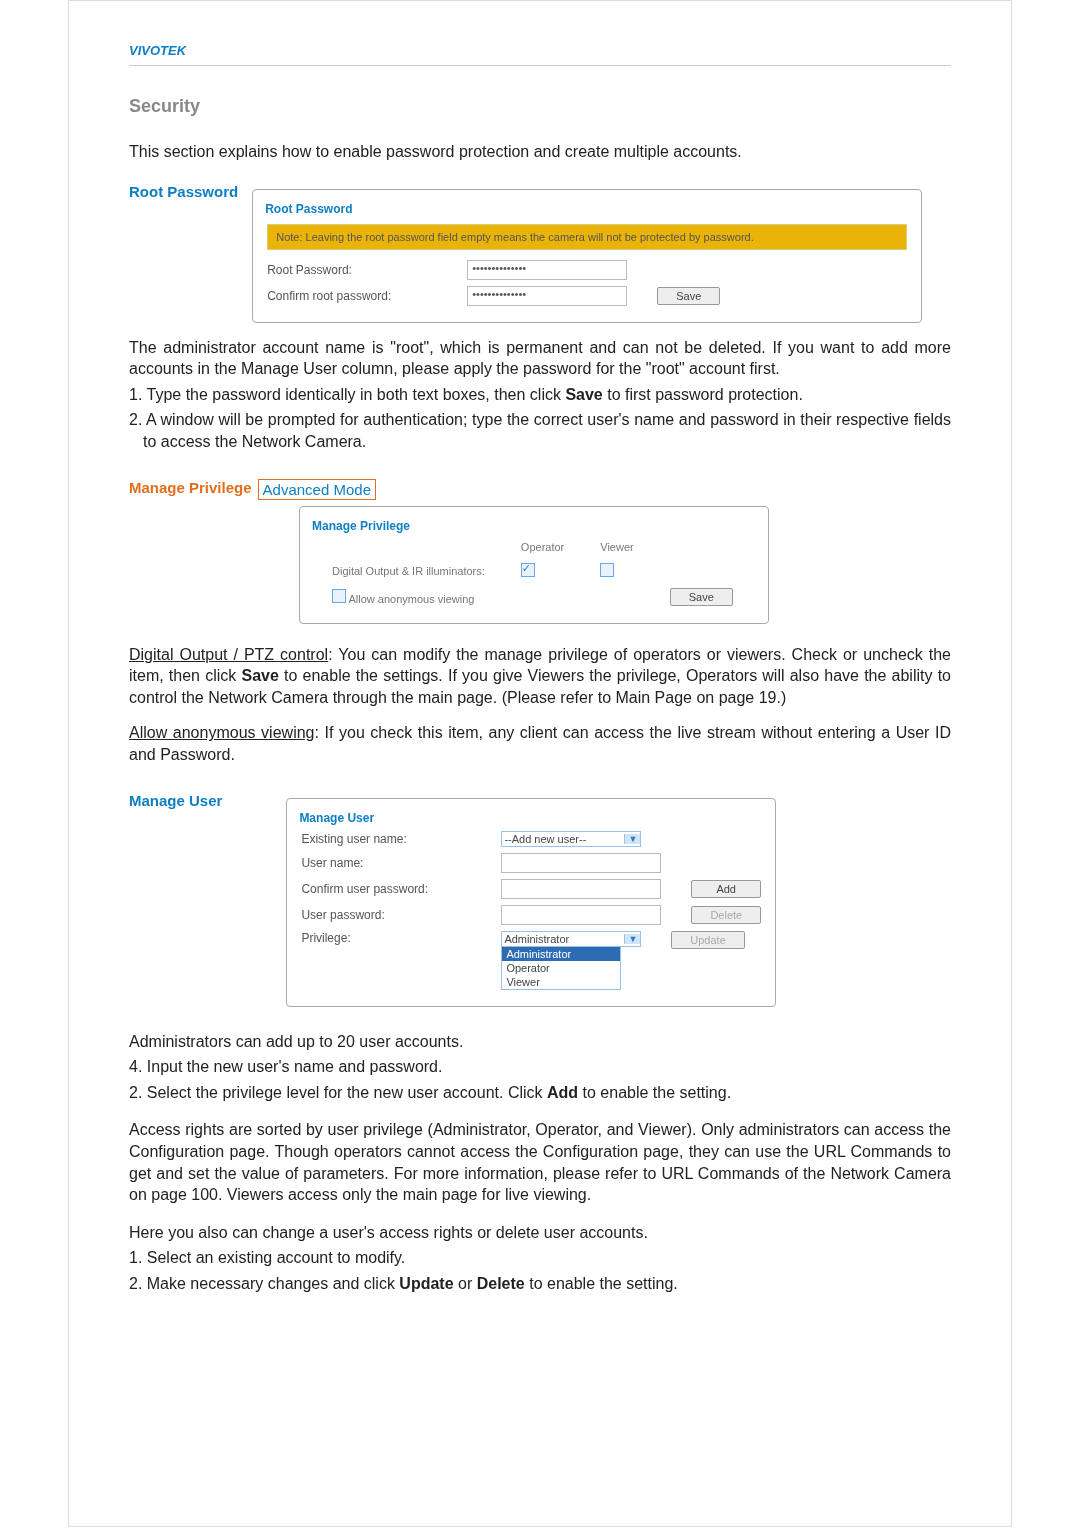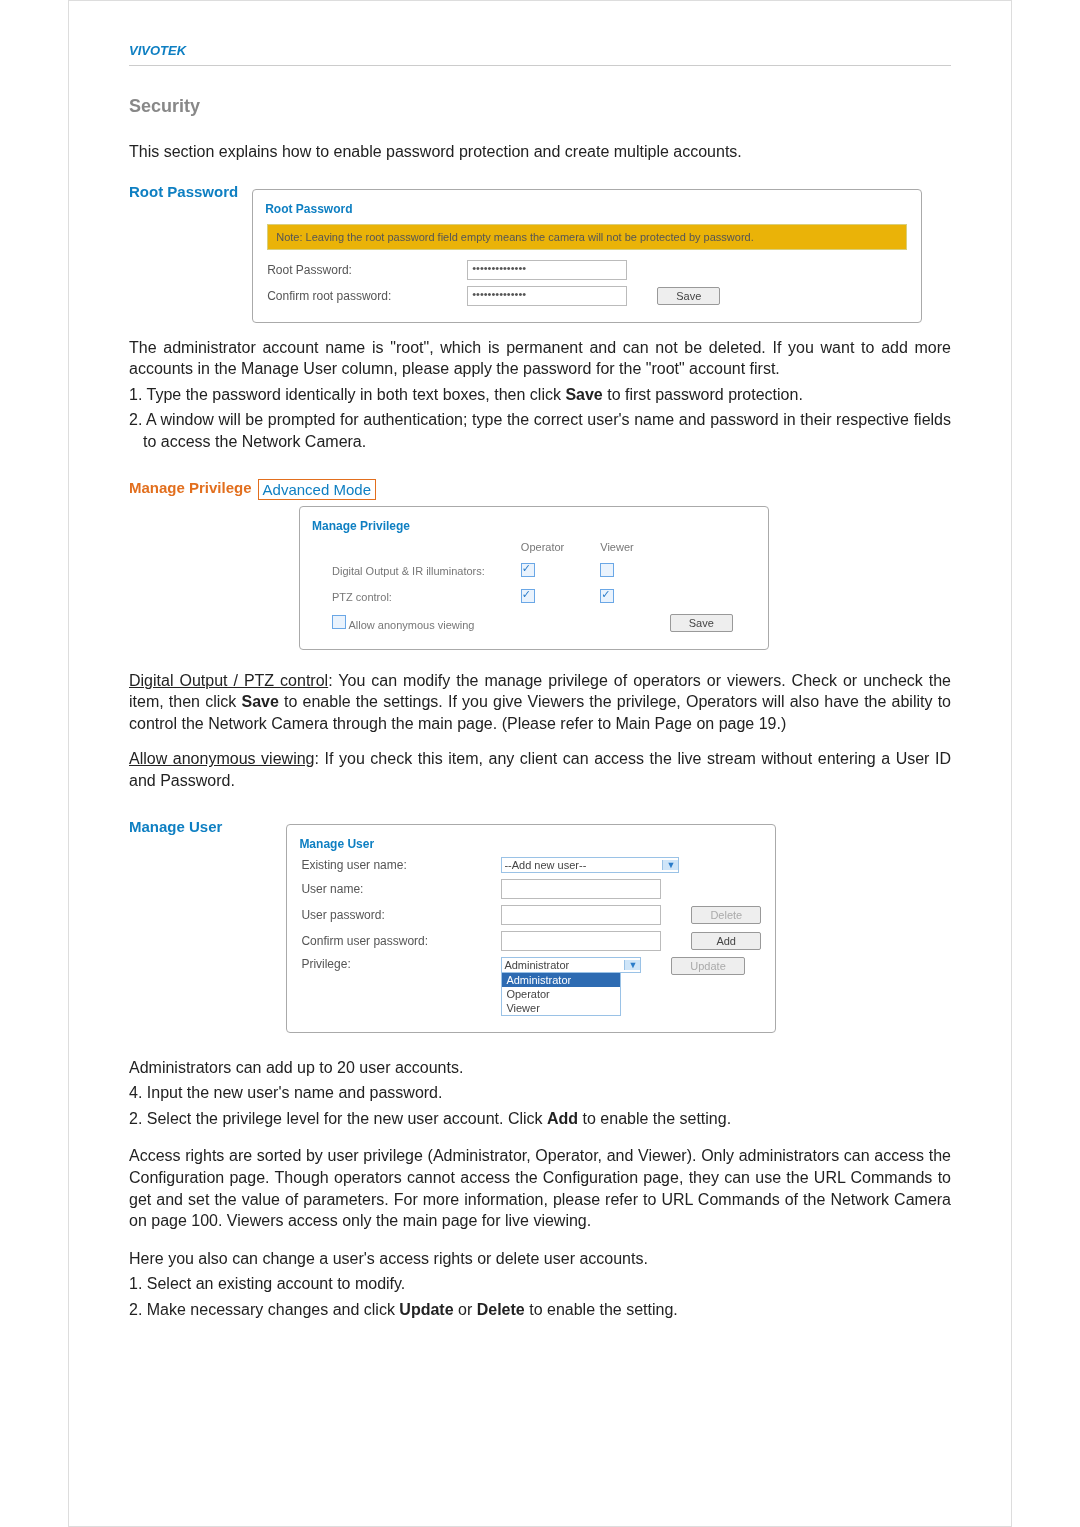--- a/index.html
+++ b/index.html
@@ -249,26 +249,20 @@
             <th>Viewer</th>
             <th></th>
           </tr>
           <tr>
             <td>Digital Output &amp; IR illuminators:</td>
             <td><span class="cbx checked"></span></td>
             <td><span class="cbx"></span></td>
             <td></td>
           </tr>
           <tr>
-            <td>PTZ control:</td>
-            <td><span class="cbx checked"></span></td>
-            <td><span class="cbx checked"></span></td>
-            <td></td>
-          </tr>
-          <tr>
             <td><span class="cbx"></span> <span>Allow anonymous viewing</span></td>
             <td></td>
             <td></td>
             <td><span class="btn">Save</span></td>
           </tr>
         </tbody>
           </table>
       </div>
     </div>
 
@@ -279,38 +273,38 @@
       <span class="underline">Allow anonymous viewing</span><span>: If you check this item, any client can access the live stream without entering a User ID and Password.</span>
     </div>
 
     <div class="inline-row">
       <div class="sub-h">Manage User</div>
       <div class="img-block" style="width:460px; margin-left:60px;">
         <div class="fieldset-legend">Manage User</div>
 
         <div class="form-row">
           <span class="lbl">Existing user name:</span>
-          <span style="border:1px solid #9ac2e6;display:inline-flex;align-items:center;gap:38px;">
+          <span style="border:1px solid #9ac2e6;display:inline-flex;align-items:center;">
             <span class="sel" style="border:none;">--Add new user--</span>
             <span class="sel-arrow">▼</span>
           </span>
         </div>
         <div class="form-row">
           <span class="lbl">User name:</span>
           <span class="pw-field"></span>
         </div>
         <div class="form-row">
+          <span class="lbl">Confirm user password:</span>
+          <span class="pw-field"></span>
+          <span class="btn" style="padding:2px 24px;">Add</span>
+        </div>
+        <div class="form-row">
           <span class="lbl">User password:</span>
           <span class="pw-field"></span>
           <span class="btn disabled">Delete</span>
-        </div>
-        <div class="form-row">
-          <span class="lbl">Confirm user password:</span>
-          <span class="pw-field"></span>
-          <span class="btn" style="padding:2px 24px;">Add</span>
         </div>
         <div class="form-row" style="align-items:flex-start;">
           <span class="lbl">Privilege:</span>
           <span>
             <span style="border:1px solid #9ac2e6;display:inline-flex;align-items:center;">
               <span class="sel" style="border:none;">Administrator</span>
               <span class="sel-arrow">▼</span>
             </span>
             <div class="dropdown-options">
               <div class="sel-opt">Administrator</div>

